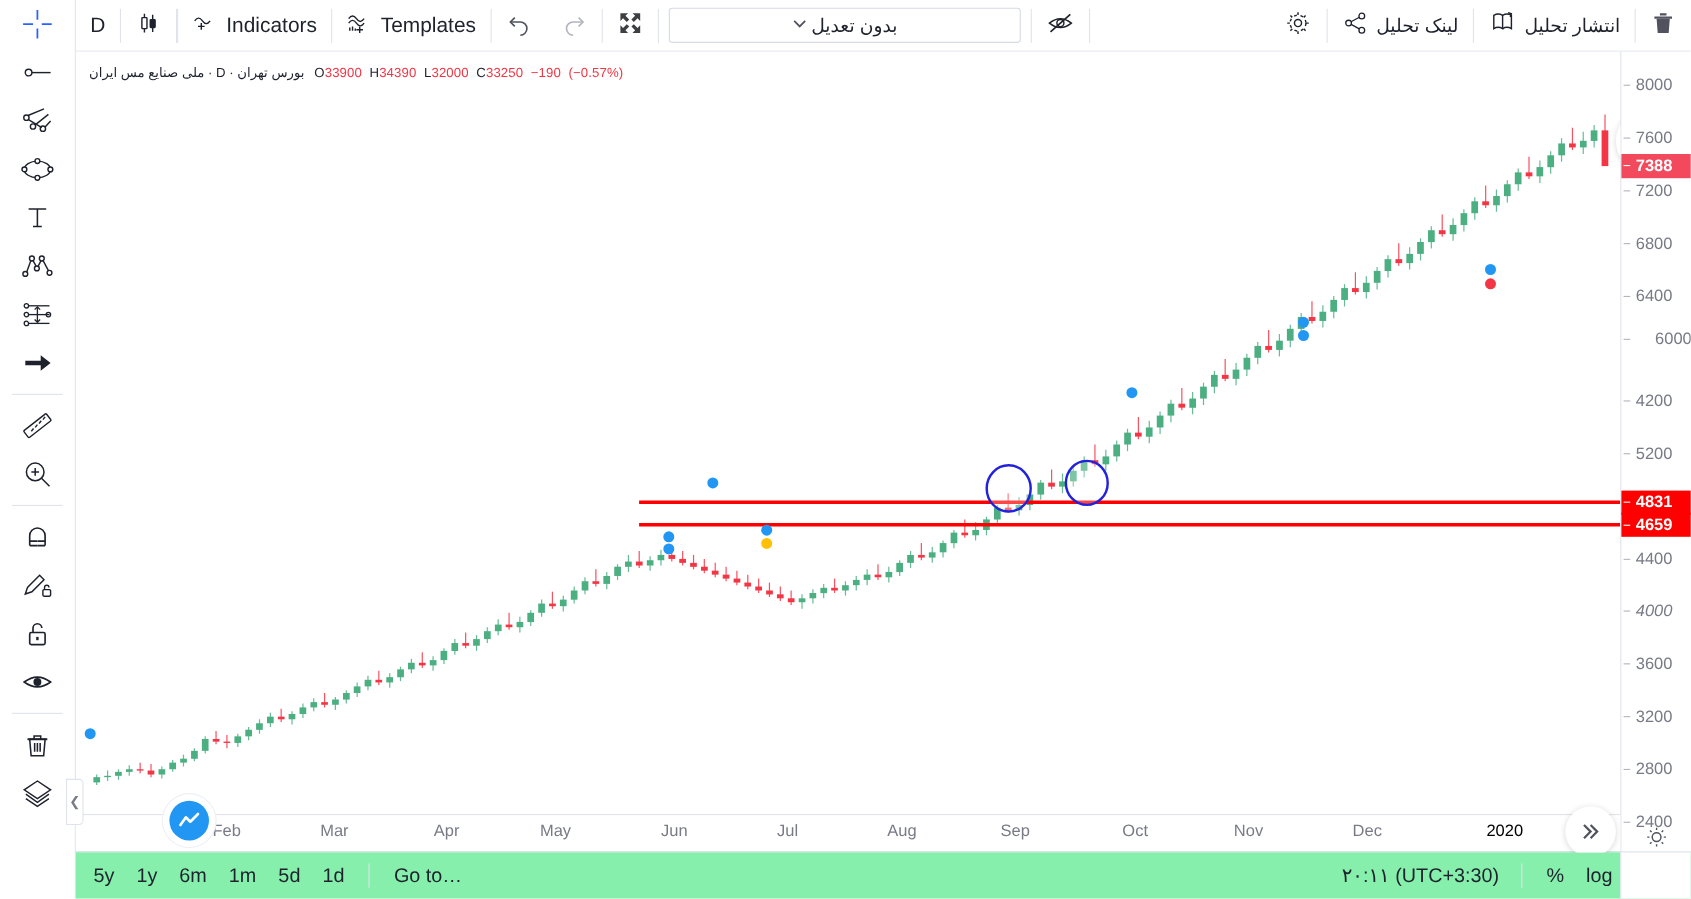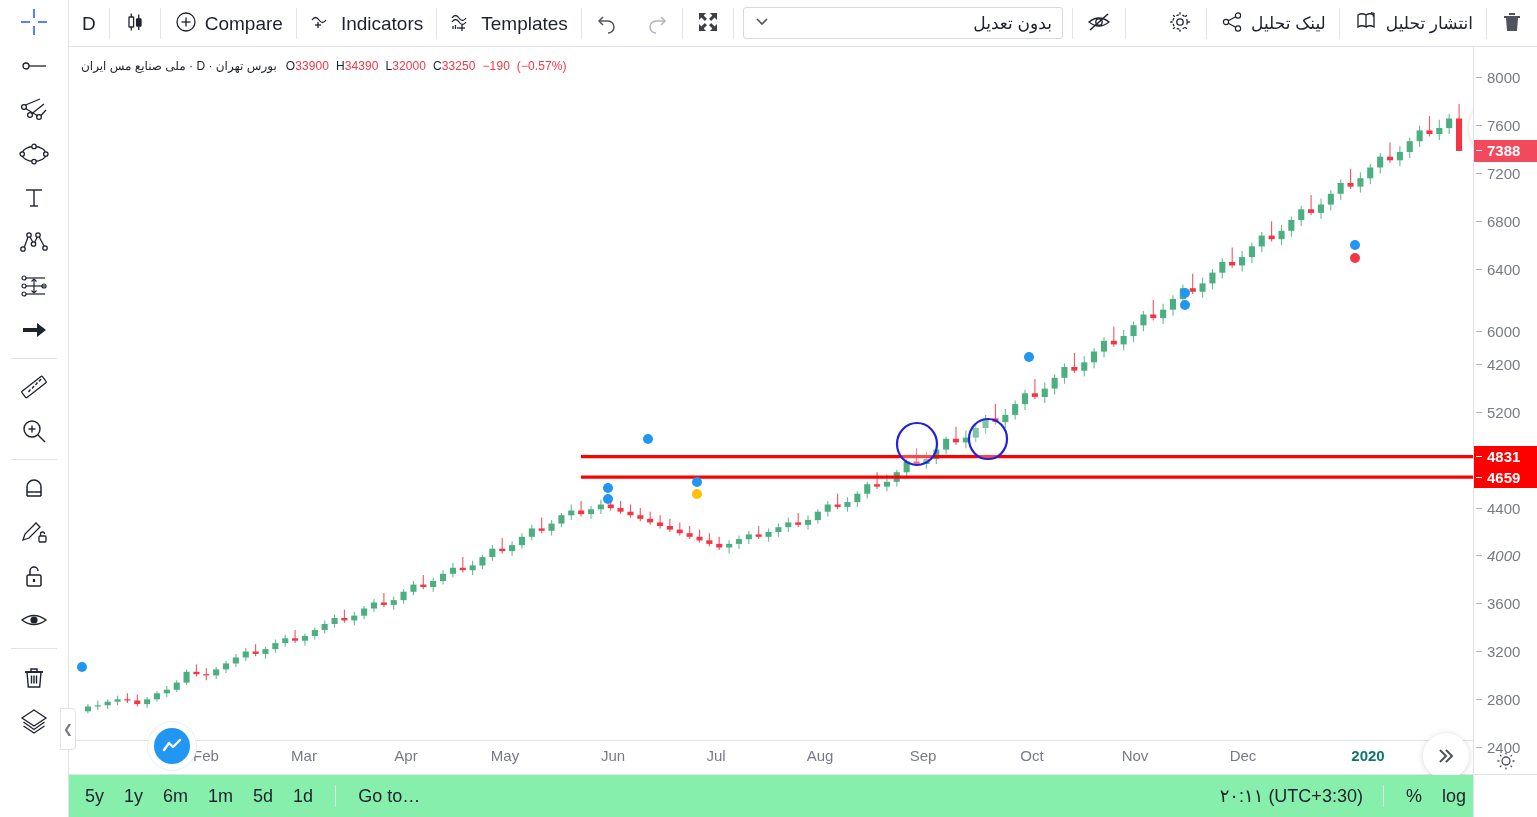--- a/index.html
+++ b/index.html
@@ -33,21 +33,21 @@
   }
   .tb-item {
     height: 47px; display:flex; align-items:center; gap:7px;
     padding: 0 13px; cursor:pointer; color:#1e222d;
     font-size: 19px; line-height: 1;
   }
   .tb-sep { width:1px; height:31px; background:#e0e3eb; flex:none; }
   .tb-spacer { flex: 1 1 auto; }
   #symbol-select {
     width: 320px; height: 32px; border: 1px solid #d6dae2; border-radius: 3px;
-    display:flex; align-items:center; justify-content:space-between;
+    display:flex; align-items:center; justify-content:center;
     padding: 0 10px 0 8px; margin: 0 9px; cursor:pointer; background:#fff;
   }
   #adj-text { font-size: 17px; color:#1e222d; direction: rtl; }
   .tb-label-fa { font-size: 17px; direction: rtl; }
 
   
   #chart-pane {
     position:absolute; left:69px; top:47px; width:1404px; height:728px;
     background:#fff; overflow:hidden;
   }
@@ -105,21 +105,21 @@
 
   
   #time-axis {
     position:absolute; left:69px; top:740px; width:1404px; height:34px;
     background:#fff; border-top:1px solid #e0e3eb;
   }
   .ta-tick {
     position:absolute; top:6px; transform:translateX(-50%);
     font-size:15px; color:#787b86; white-space:nowrap;
   }
-  .ta-tick.strong { color:#0f766e; font-weight:bold; }
+  .ta-tick.strong { color:#000000; font-weight:normal; }
 
   
   #bottom-bar {
     position:absolute; left:69px; top:774px; width:1468px; height:43px;
     background:#86efac; border-top:1px solid #e0e3eb;
     display:flex; align-items:center; padding: 0 6px;
   }
   .bb-item {
     padding: 5px 10px; font-size:18px; color:#1e222d; cursor:pointer; border-radius:4px;
   }
@@ -306,30 +306,20 @@
           <rect x="6" y="7" width="4.6" height="10" rx="0.6"></rect>
             <line x1="8.3" y1="3.5" x2="8.3" y2="7"></line>
             <line x1="8.3" y1="17" x2="8.3" y2="20.5"></line>
           <rect x="13.6" y="9" width="4.4" height="7" rx="0.6" fill="#1e222d"></rect>
             <line x1="15.8" y1="4.5" x2="15.8" y2="9"></line>
             <line x1="15.8" y1="16" x2="15.8" y2="20"></line>
         </svg>
       </span>
     </div>
     <div class="tb-sep"></div>
-    <div class="tb-item">
-      <span>
-        <svg width="24" height="24" viewBox="0 0 24 24" fill="none" stroke="#1e222d" stroke-width="1.3">
-          <circle cx="12" cy="12" r="9"></circle>
-            <line x1="12" y1="7.5" x2="12" y2="16.5"></line>
-            <line x1="7.5" y1="12" x2="16.5" y2="12"></line>
-        </svg>
-      </span>
-      <span>Compare</span>
-    </div>
     <div class="tb-sep"></div>
     <div class="tb-item">
       <span>
         <svg width="24" height="24" viewBox="0 0 24 24" fill="none" stroke="#1e222d" stroke-width="1.3">
           <path d="M2 10 q3.5 -5 7 0 t7 0"></path>
           <line x1="5" y1="15" x2="11" y2="15"></line>
             <line x1="8" y1="12" x2="8" y2="18"></line>
         </svg>
       </span>
       <span>Indicators</span>
@@ -803,21 +793,21 @@
         <span>7200</span>
       </div>
       <div class="pa-tick" style="top: 174.239px;">
         <span class="dash"></span>
         <span>6800</span>
       </div>
       <div class="pa-tick" style="top: 222.044px;">
         <span class="dash"></span>
         <span>6400</span>
       </div>
-      <div class="pa-tick" style="top: 284px;">
+      <div class="pa-tick" style="top: 261px; justify-content: space-between;">
         <span class="dash"></span>
         <span>6000</span>
       </div>
       <div class="pa-tick" style="top: 317.655px;">
         <span class="dash"></span>
         <span>4200</span>
       </div>
       <div class="pa-tick" style="top: 365.46px;">
         <span class="dash"></span>
         <span>5200</span>

